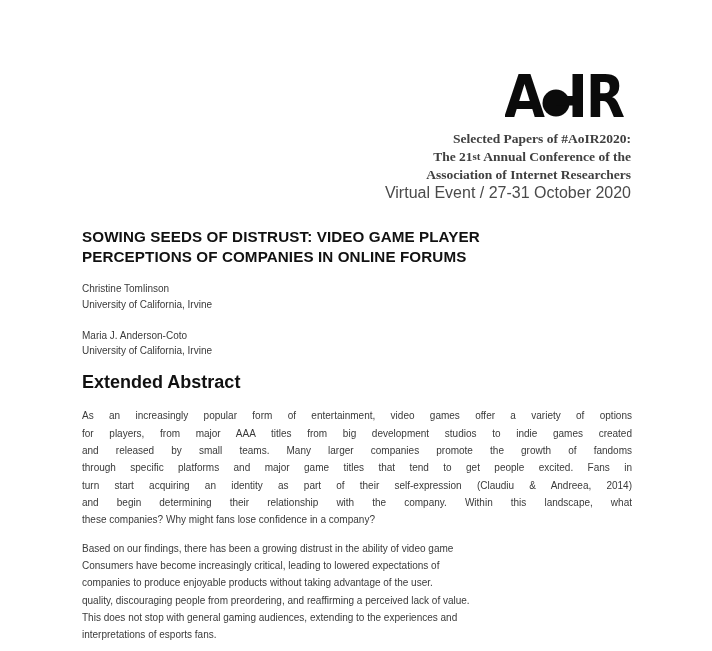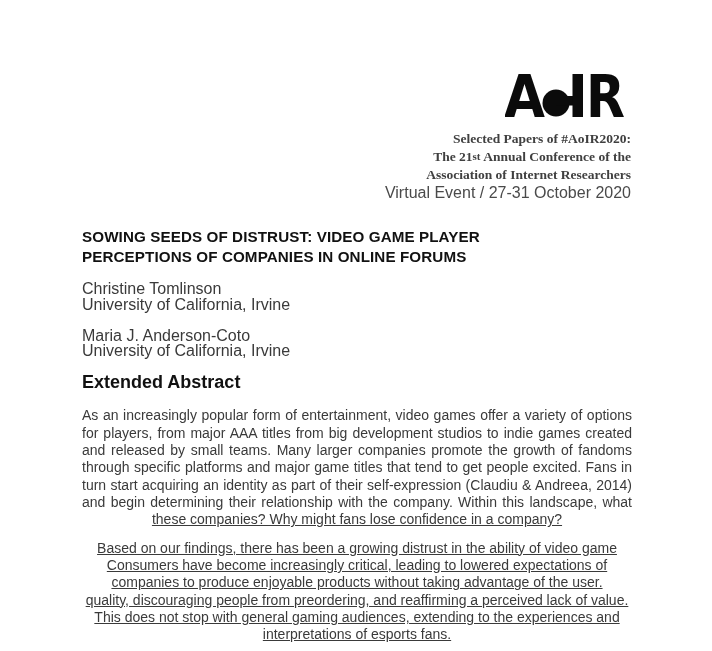--- a/index.html
+++ b/index.html
@@ -60,44 +60,44 @@
   .paper-title {
     font-size: 15.2px;
     font-weight: bold;
     line-height: 19.5px;
     color: #111111;
     letter-spacing: 0.1px;
     margin-bottom: 15px;
   }
   .author-group { margin-bottom: 15px; }
   .author-line {
-    font-size: 16px;
+    font-size: 10px;
     line-height: 15.8px;
     color: #3a3a3a;
   }
   .section-heading {
     font-size: 18px;
     font-weight: bold;
     color: #111111;
     margin-top: 15px;
     line-height: 16px;
   }
   .para { margin-top: 17px; }
   .para + .para { margin-top: 11px; }
   .bline {
-    font-size: 14px;
+    font-size: 10px;
     line-height: 17.35px;
     color: #3a3a3a;
     white-space: normal;
   }
   .jline {
     text-align: justify;
     text-align-last: justify;
   }
-  .lline { text-align: center; text-decoration: underline; }
+  .lline { text-align: left; }
 </style>
 </head>
 <body>
 
 <div class="page">
 
   <div class="header">
     <div class="logo-wrap">
       <svg width="120" height="47" viewBox="0 0 120 47" xmlns="http://www.w3.org/2000/svg" aria-label="AoIR logo">
         <g fill="#0b0b0b">

